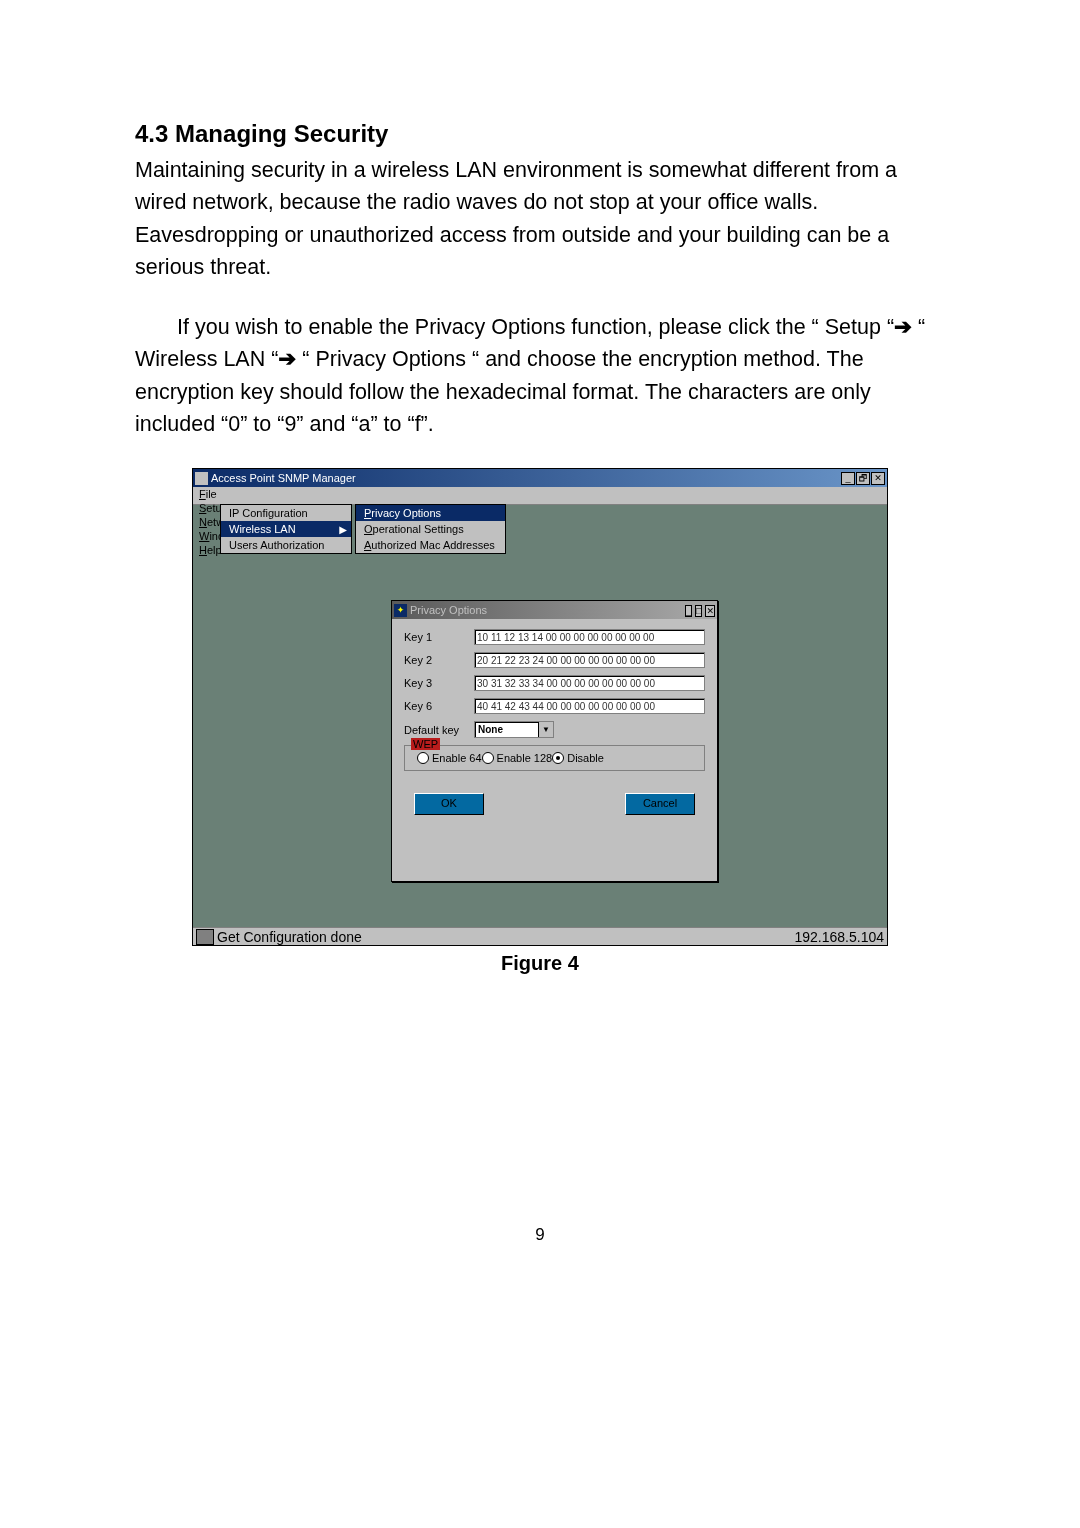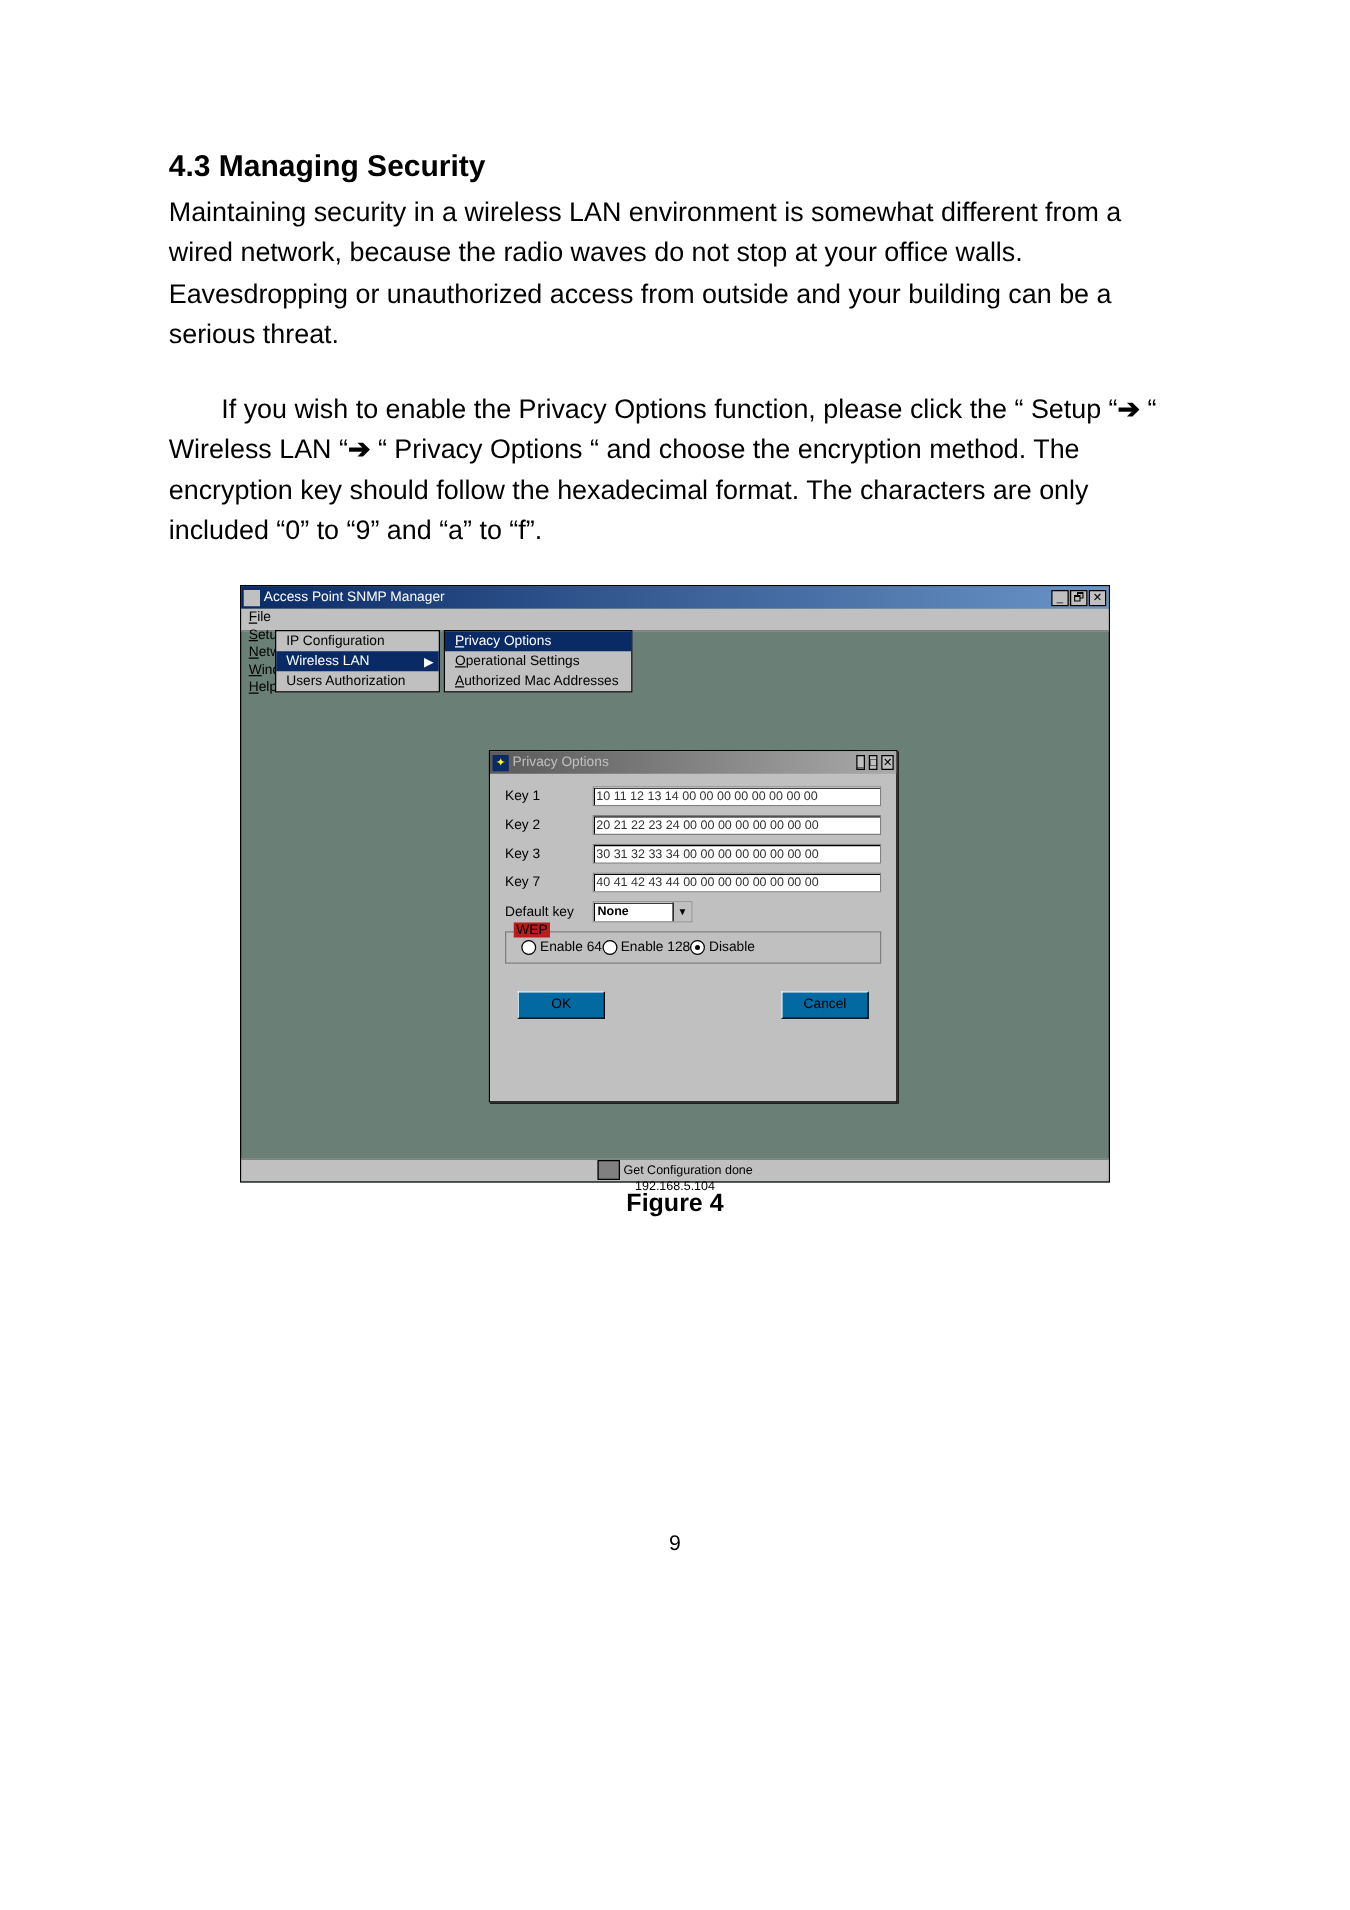--- a/index.html
+++ b/index.html
@@ -230,27 +230,26 @@
     font-size: 11px;
     text-align: center;
     line-height: 18px;
   }
   .statusbar {
     position: absolute;
     left:0; right:0; bottom:0;
     height: 17px;
     background: #c0c0c0;
     border-top: 1px solid #808080;
-    font-size: 10px;
+    font-size: 14px;
     display:flex;
     align-items:center;
     padding: 0 3px;
     justify-content: space-between;
     color: #000;
-    flex-direction: column;
   }
   .statusbar .left { display:flex; align-items:center; gap:3px;}
   .statusbar .tray-icon { width:16px; height:14px; background:#808080; border:1px solid #000;}
   .pagenum {
     text-align: center;
     font-size: 17px;
     margin-top: 250px;
   }
 </style>
 </head>
@@ -316,21 +315,21 @@
           </div>
           <div class="krow">
             <span class="klabel">Key 2</span>
             <input class="kinput" value="20 21 22 23 24 00 00 00 00 00 00 00 00" style="">
           </div>
           <div class="krow">
             <span class="klabel">Key 3</span>
             <input class="kinput" value="30 31 32 33 34 00 00 00 00 00 00 00 00" style="">
           </div>
           <div class="krow">
-            <span class="klabel">Key 7</span>
+            <span class="klabel">Key 6</span>
             <input class="kinput" value="40 41 42 43 44 00 00 00 00 00 00 00 00" style="">
           </div>
           <div class="krow">
             <span class="klabel">Default key</span>
             <span class="dropdown">
               <span class="dval">None</span>
               <span class="dbtn">▼</span>
             </span>
           </div>
           <div class="groupbox">

